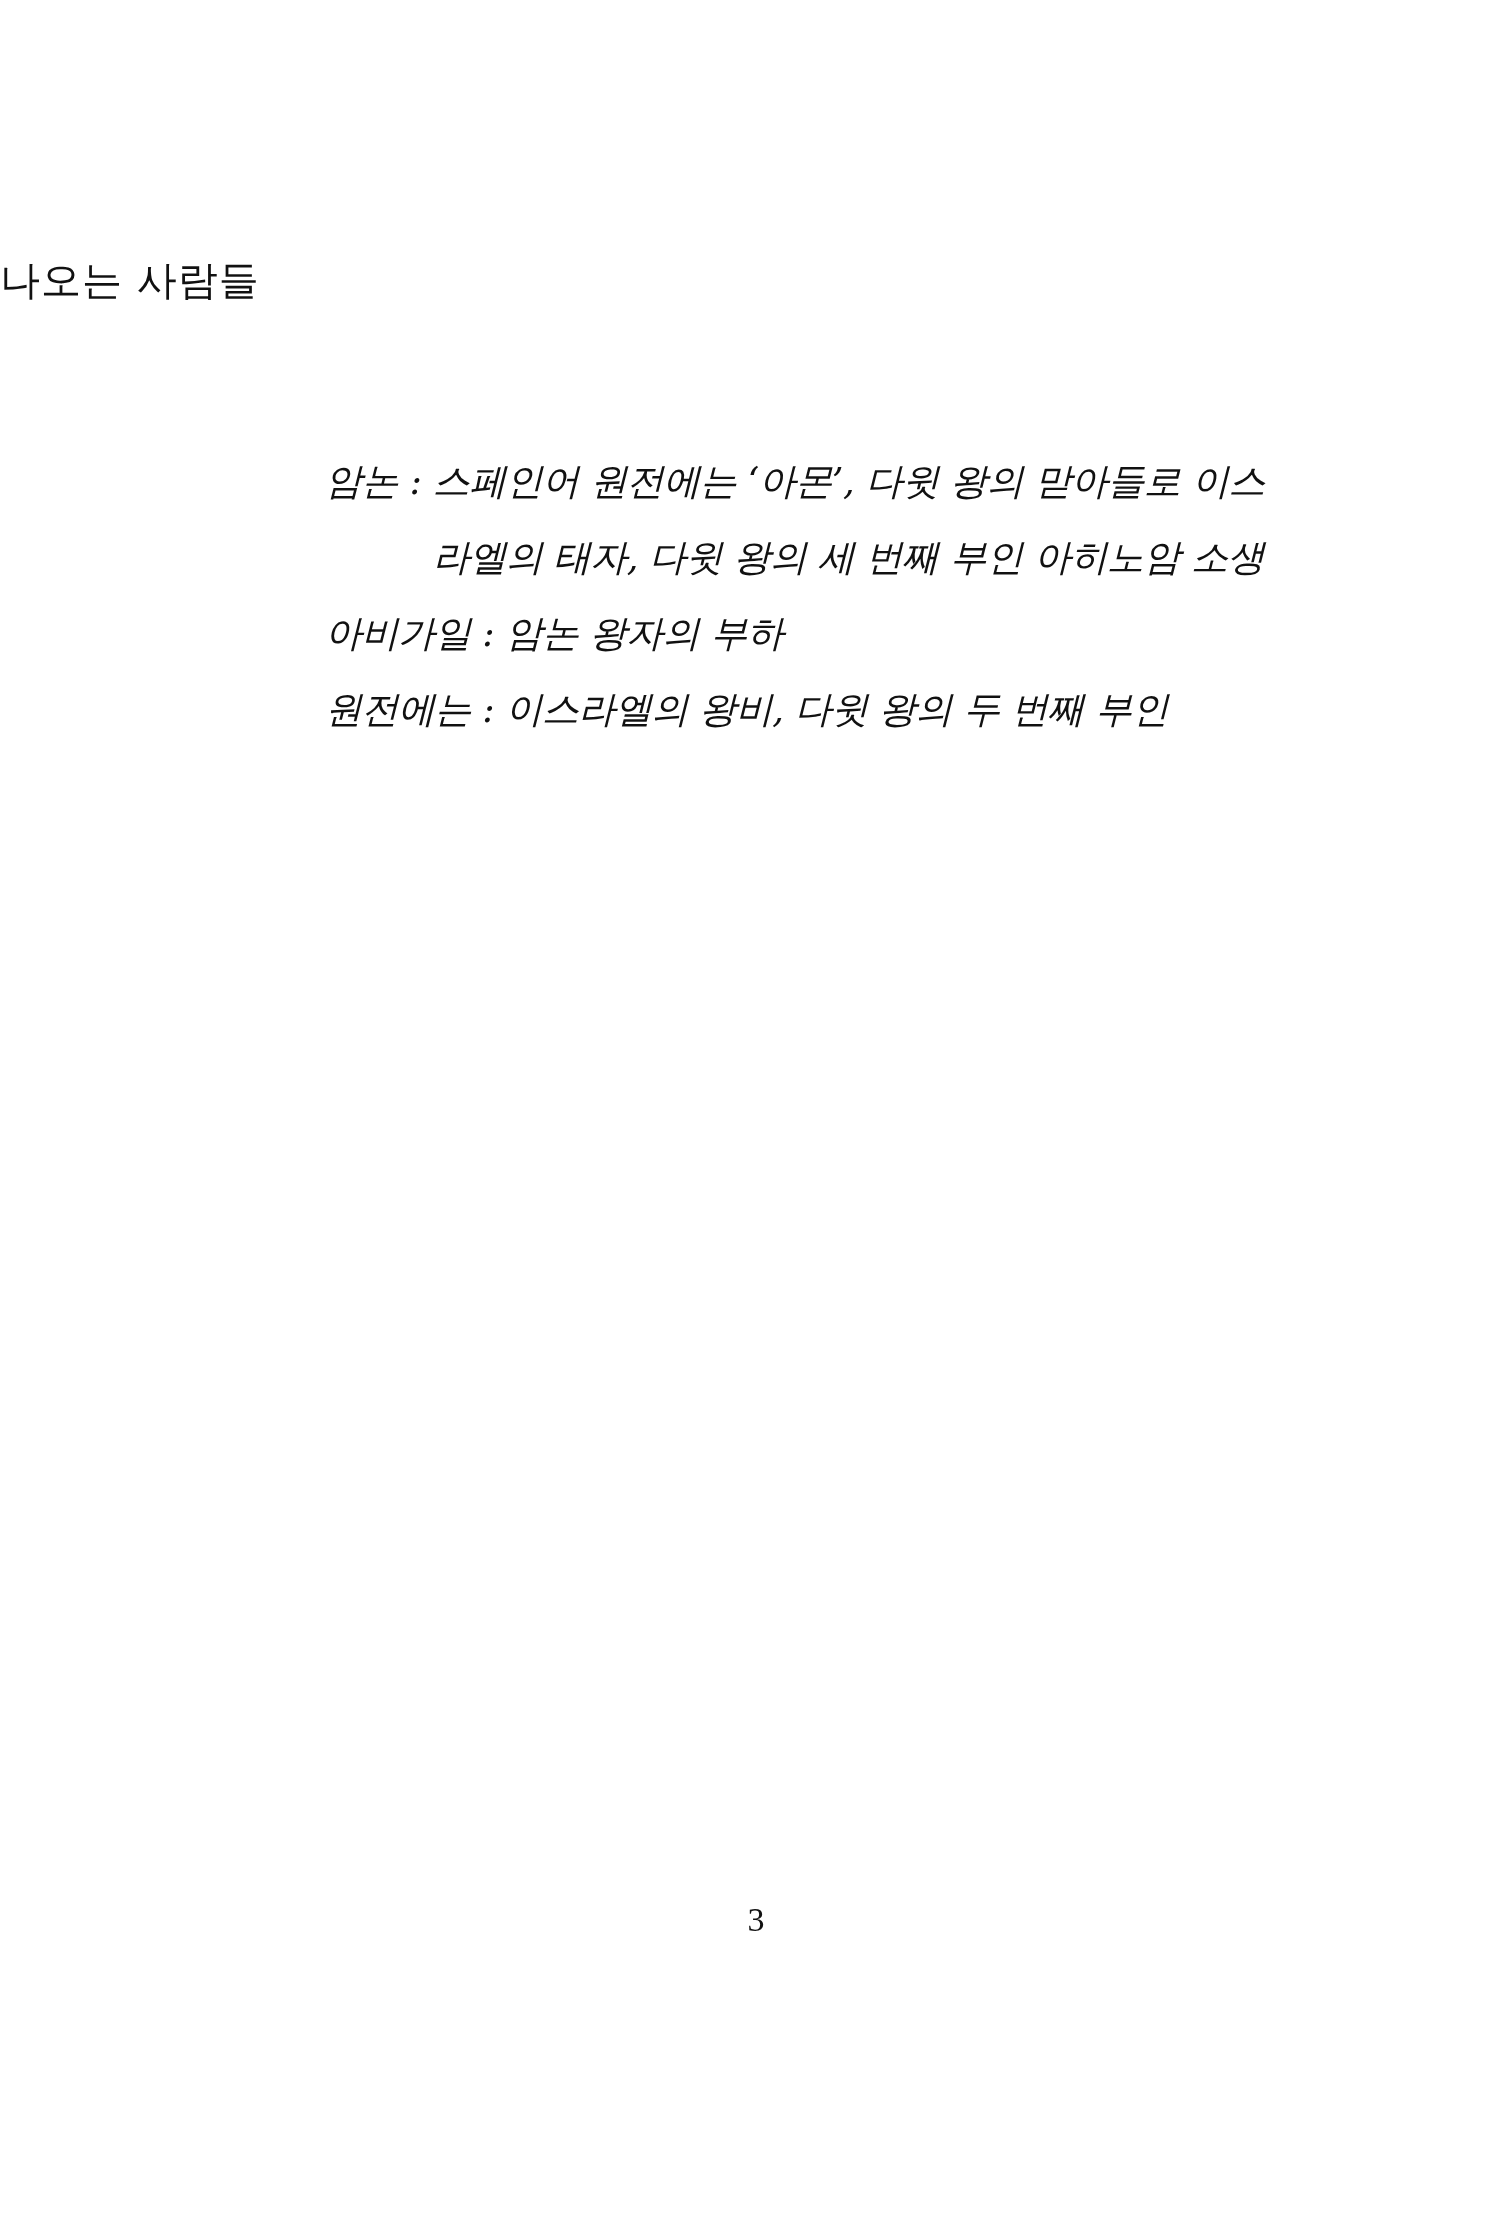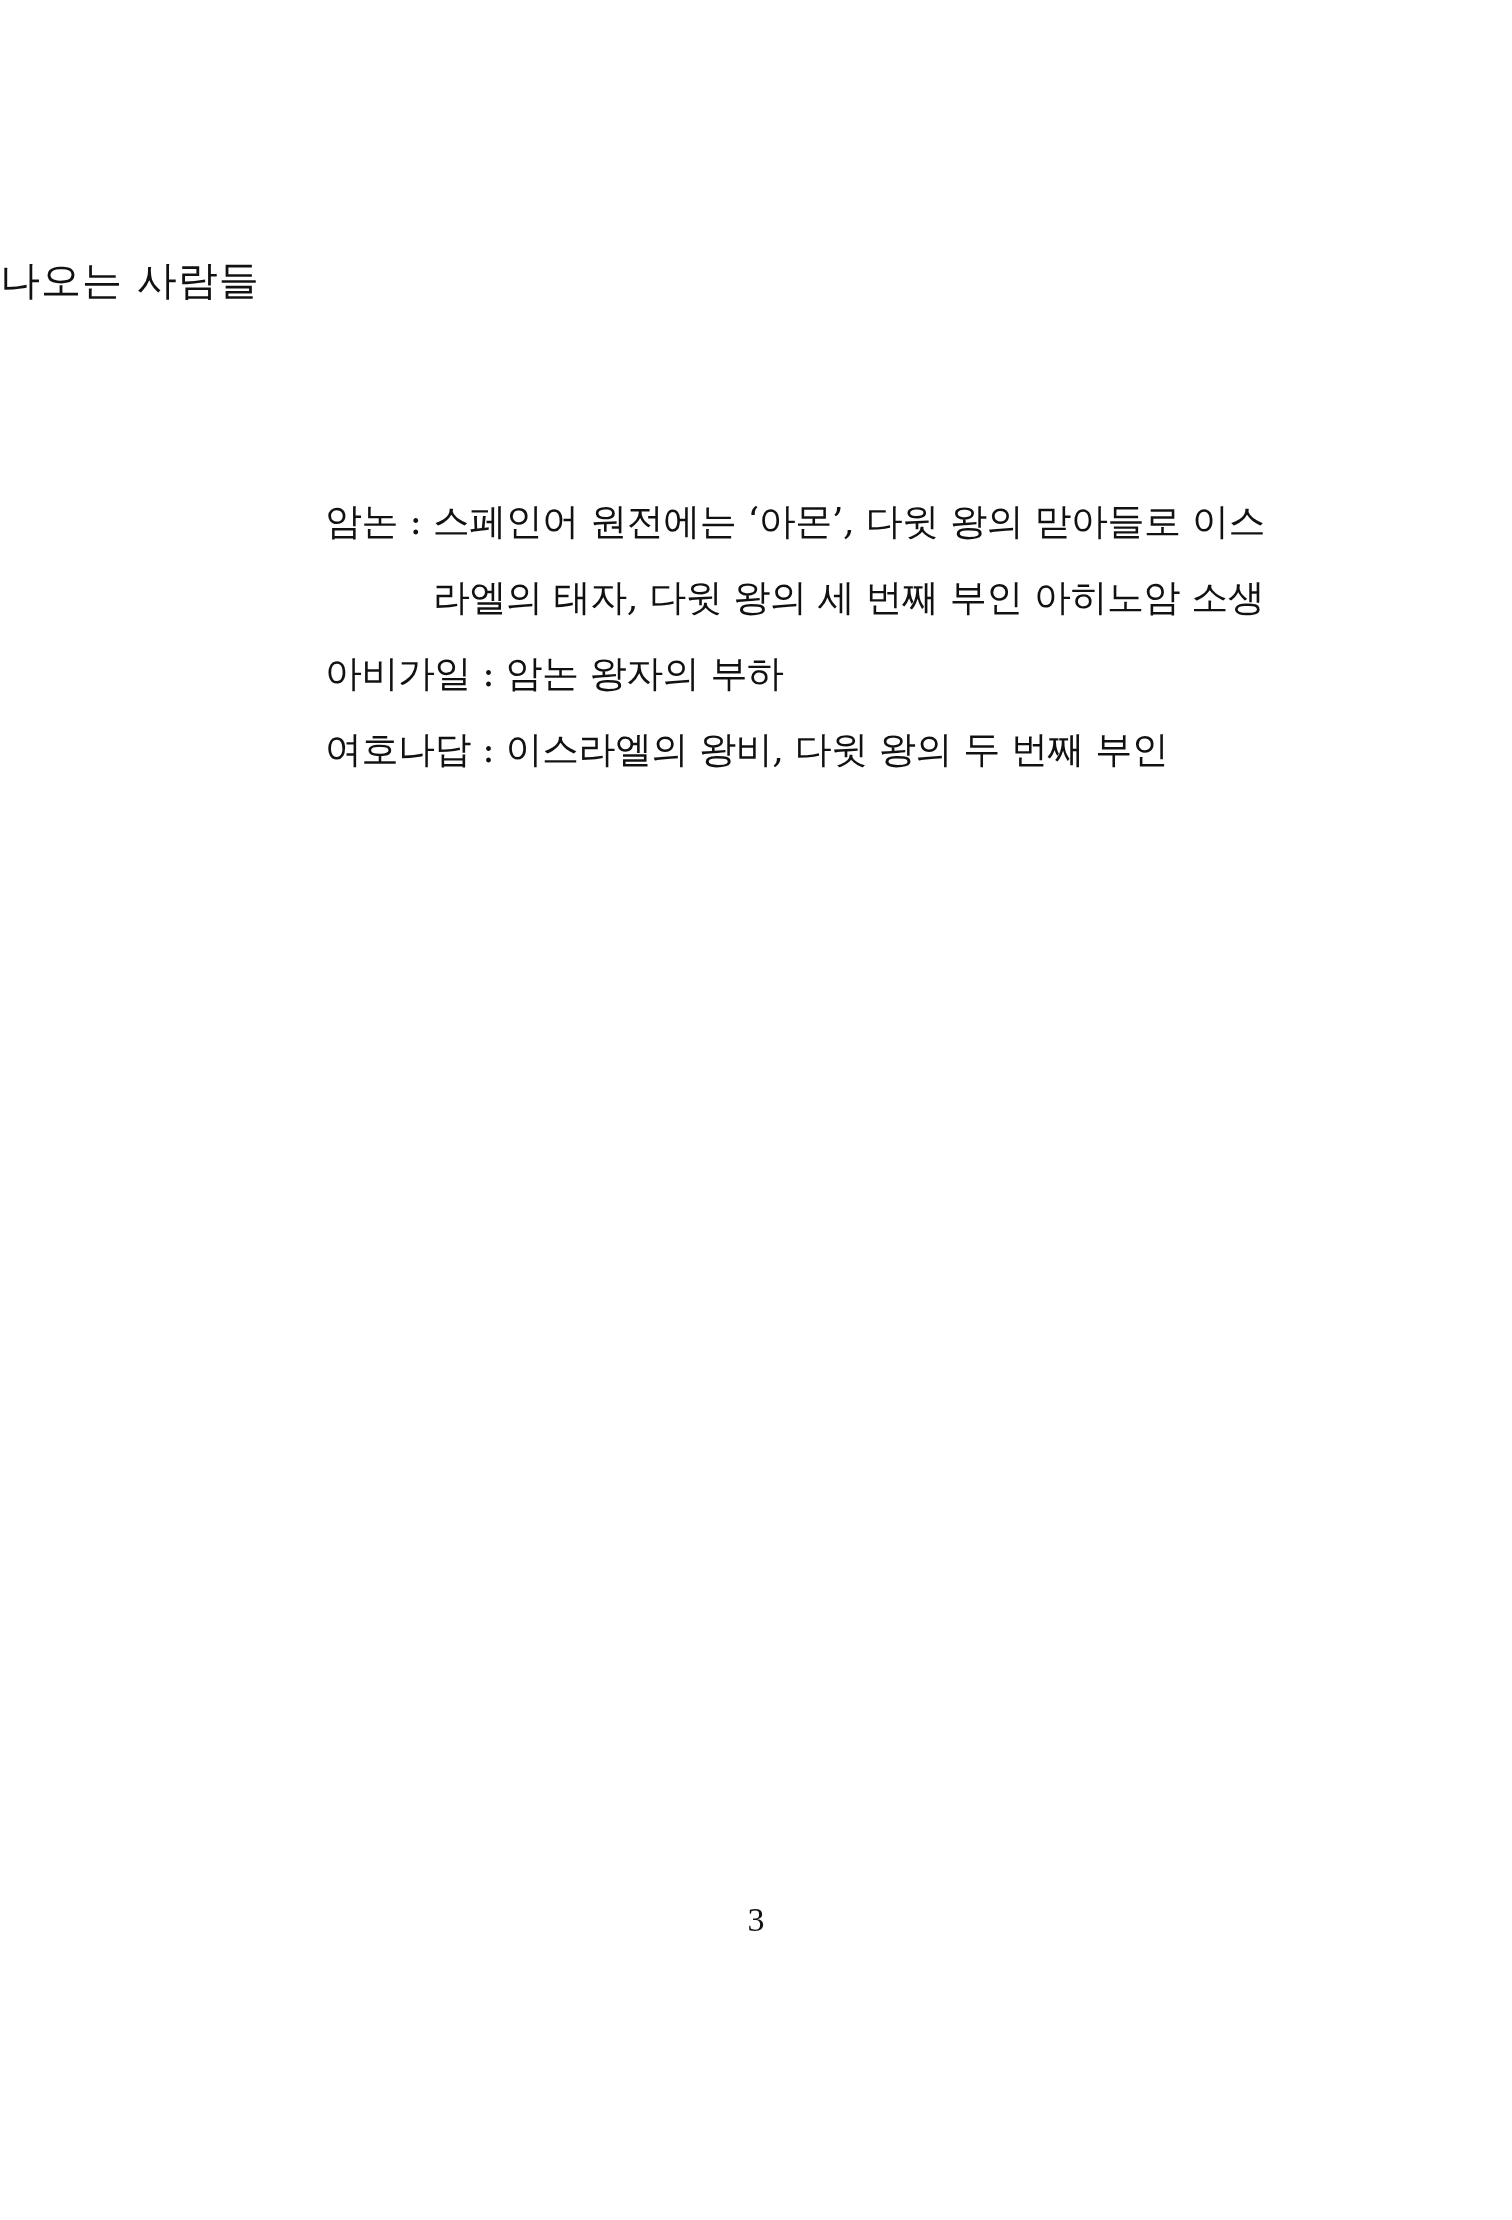--- a/index.html
+++ b/index.html
@@ -1,29 +1,29 @@
 <!DOCTYPE html>
 <html><head>
 <meta charset="utf-8">
 <style>
   html, body { margin: 0; padding: 0; background: #ffffff; }
   body { width: 1512px; height: 2220px; position: relative; overflow: hidden;
          font-family: "DejaVu Serif", "Liberation Serif", serif; color: #111111; }
   .title { position: absolute; top: 250px; left: 0; width: 1512px; text-align: left;
            font-size: 40px; line-height: 60px; letter-spacing: 1px; }
-  .entries { position: absolute; top: 484px; left: 325px; width: 940px; }
+  .entries { position: absolute; top: 444px; left: 325px; width: 940px; font-style: italic; }
   .entry { font-size: 37px; line-height: 76px; padding-left: 108px; text-indent: -108px;
            text-align: justify; letter-spacing: -0.5px; }
   .page-number { position: absolute; top: 1895px; left: 0; width: 1512px; text-align: center;
                  font-family: "Liberation Serif", "DejaVu Serif", serif; font-size: 34px; line-height: 50px; }
 </style>
 </head>
 <body>
 
 <div class="title">나오는 사람들</div>
 
 <div class="entries">
   <div class="entry"><span>암논</span><span> : </span><span>스페인어 원전에는 ‘아몬’, 다윗 왕의 맏아들로 이스라엘의 태자, 다윗 왕의 세 번째 부인 아히노암 소생</span></div>
   <div class="entry"><span>아비가일</span><span> : </span><span>암논 왕자의 부하</span></div>
-  <div class="entry"><span>여호나답</span><span> : </span><span>이스라엘의 왕비, 다윗 왕의 두 번째 부인</span></div>
+  <div class="entry"><span>원전에는</span><span> : </span><span>이스라엘의 왕비, 다윗 왕의 두 번째 부인</span></div>
 </div>
 
 <div class="page-number">3</div>
 
 </body></html>

